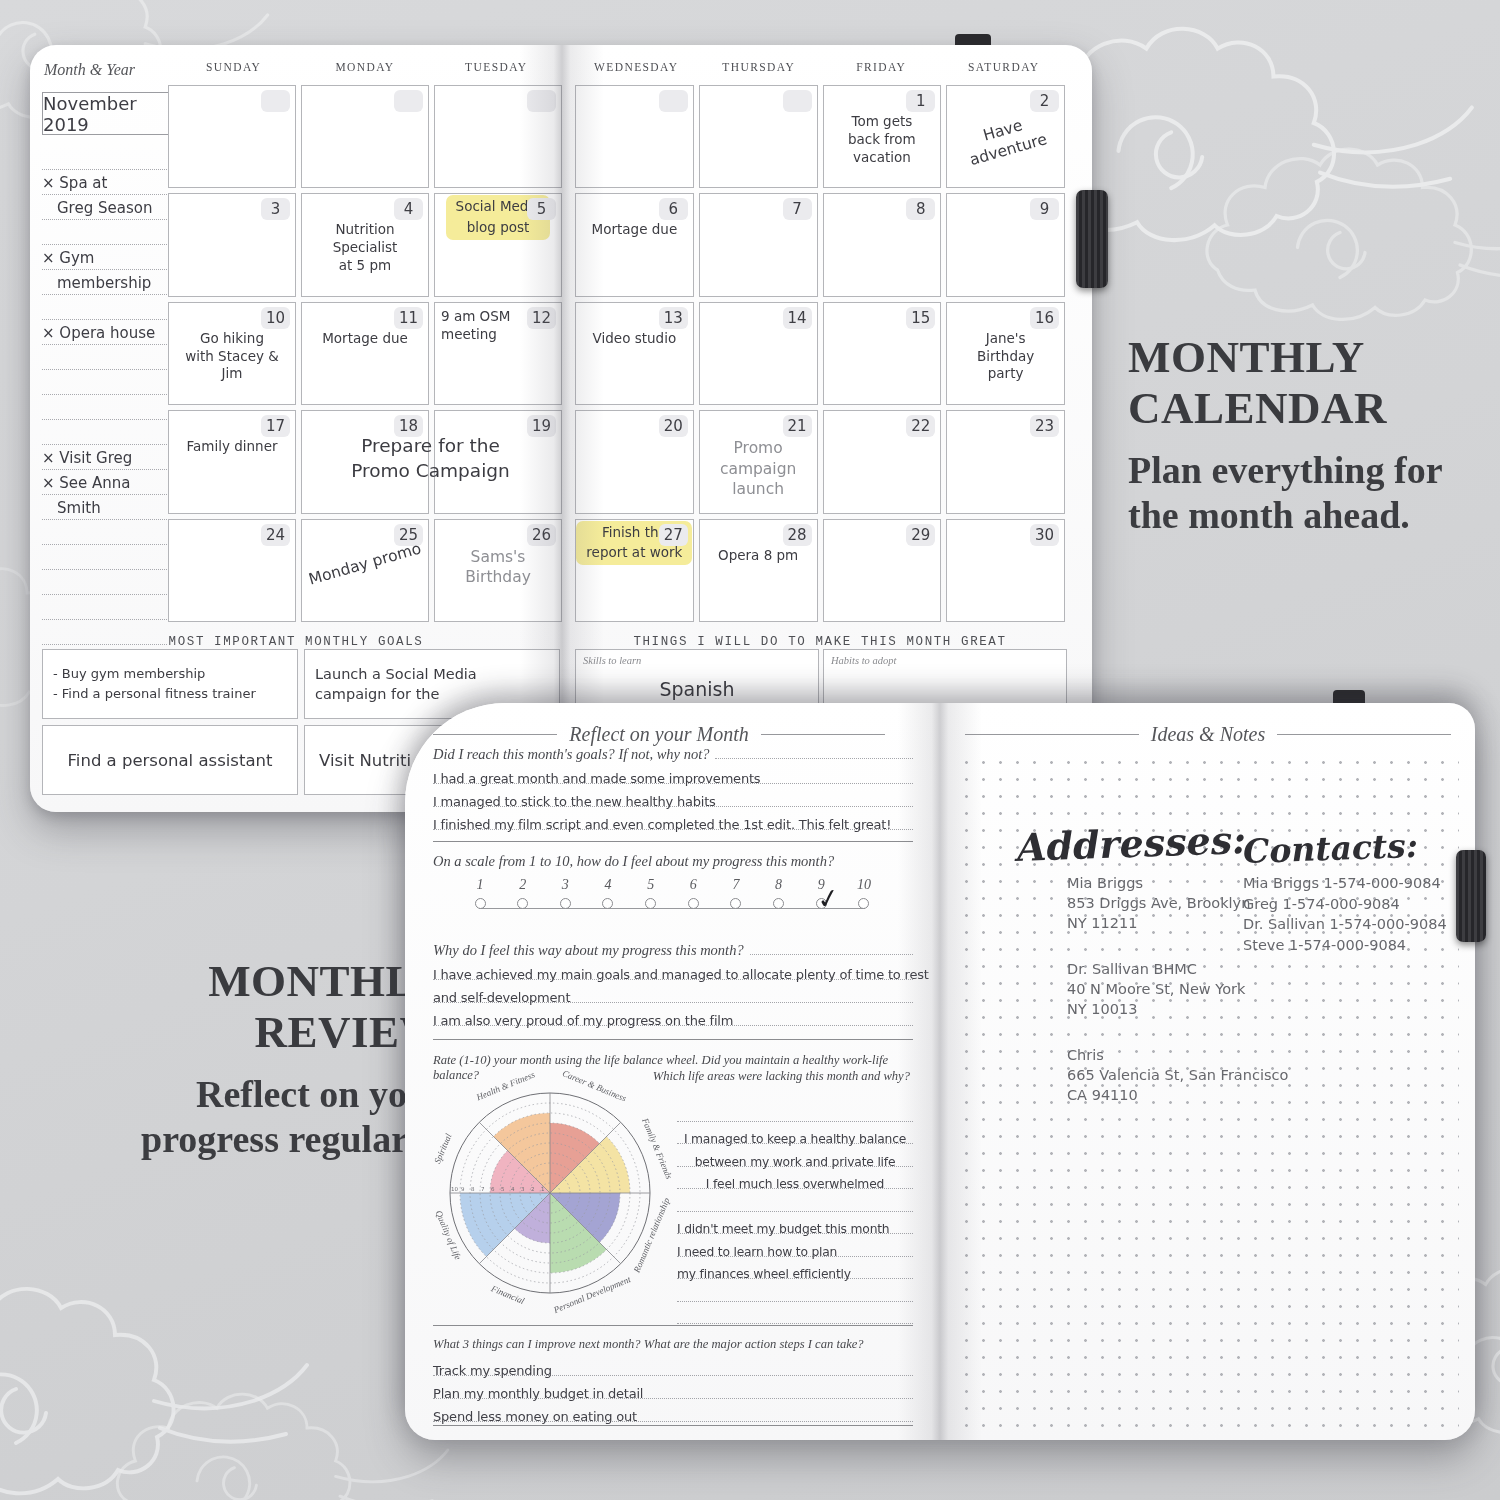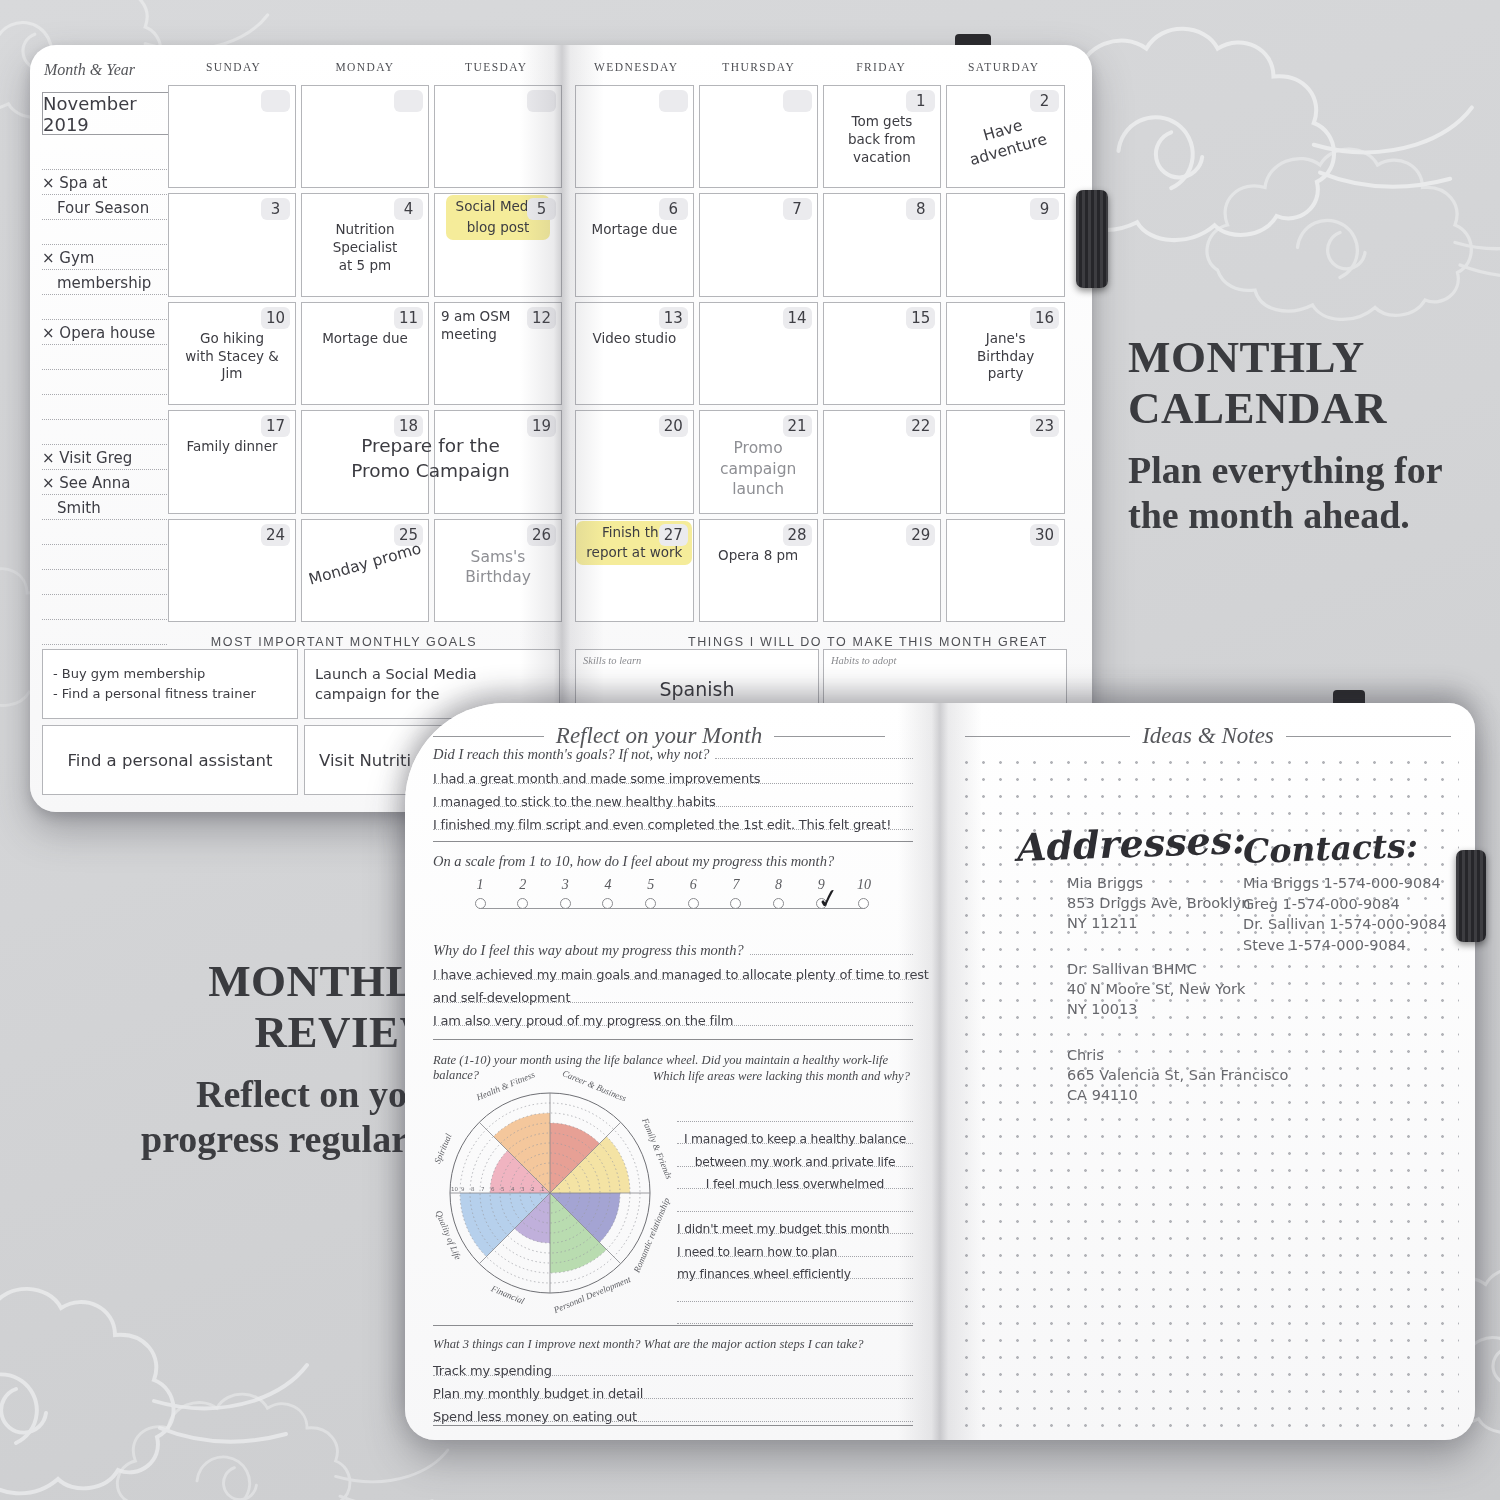--- a/index.html
+++ b/index.html
@@ -50,39 +50,39 @@
   .badge{position:absolute;top:4px;right:5px;min-width:23px;height:22px;background:#ebebee;border-radius:6px;
     font:15px "DejaVu Sans",sans-serif;color:#3e3e44;display:flex;align-items:center;justify-content:center;padding:0 3px;}
   .note{margin-top:27px;text-align:center;font:13.5px/1.32 "DejaVu Sans",sans-serif;color:#3c3c42;white-space:nowrap;}
   .nline{display:block;}
   .note.gray{color:#8e8f94;font-size:15.5px;}
   .note.rot{transform:rotate(-16deg);font-size:15.5px;margin-top:34px;}
   .note.tl{margin-top:5px;align-self:flex-start;text-align:left;padding-left:6px;}
   .hl{background:#f5ec9a;border-radius:7px;padding:1px 5px;margin:1px 0;}
   #span-note{position:absolute;left:131px;top:322px;width:263px;height:104px;display:flex;align-items:center;justify-content:center;
     font:18.5px/1.35 "DejaVu Sans",sans-serif;color:#3c3c42;text-align:center;z-index:2;}
-  .sec-caps{font-family:Liberation Sans, sans-serif;font-size:12.5px;letter-spacing:1.6px;color:#4e4f54;text-align:center;padding-left:48px;}
+  .sec-caps{font-family:Liberation Mono, monospace;font-size:12.5px;letter-spacing:1.6px;color:#4e4f54;text-align:center;}
   #goals-title{left:0;top:590px;width:532px;}
   #great-title{left:545px;top:590px;width:490px;}
   #goals-grid{left:12px;top:604px;width:518px;display:grid;grid-template-columns:1fr 1fr;grid-template-rows:70px 70px;grid-gap:6px;}
   .goalbox{border:1px solid #b4b5b9;background:#fff;padding:20px 10px;font-family:"DejaVu Sans",sans-serif;color:#3c3c42;
     display:flex;flex-direction:column;justify-content:center;white-space:pre-line;}
   .goalbox.list{font-size:13px;line-height:1.55;align-items:flex-start;}
   .goalbox.left{font-size:14.5px;line-height:1.4;align-items:flex-start;}
   .goalbox.center{font-size:16.5px;align-items:center;}
   .goalbox.leftpad{font-size:16.5px;align-items:flex-start;padding-left:14px;}
   .bigbox{position:absolute;border:1px solid #b4b5b9;background:#fff;height:150px;}
   #skills-box{left:545px;top:604px;width:242px;}
   #habits-box{left:793px;top:604px;width:242px;}
   .sublabel{font-family:"Liberation Serif",serif;font-style:italic;font-size:10.5px;color:#8a8b8f;padding:5px 0 0 7px;}
   .boxval{font-family:"DejaVu Sans",sans-serif;color:#3c3c42;text-align:center;}
   #skills-val{font-size:19px;margin-top:12px;}
   #habits-val{font-size:16px;margin-top:34px;white-space:nowrap;}
   
-  .sec-title{display:flex;align-items:center;gap:12px;font-family:"Liberation Serif",serif;font-style:italic;font-size:23px;color:#55565a;}
+  .sec-title{display:flex;align-items:center;gap:12px;font-family:"Liberation Serif",serif;font-style:italic;font-size:20px;color:#55565a;}
   .sec-title::before,.sec-title::after{content:"";flex:1;border-top:1px solid #97989c;}
   #rv-title{left:28px;top:20px;width:452px;}
   #in-title{left:560px;top:20px;width:486px;}
   .q{font-family:"Liberation Serif",serif;font-style:italic;font-size:14.5px;color:#47484d;}
   .q.small{font-size:12.6px;}
   .q-row{display:flex;align-items:baseline;}
   .q-fill{flex:1;border-bottom:1.4px dotted #a5a6ab;height:13px;margin-left:6px;}
   #q1{left:28px;top:42px;width:480px;} #a1{left:28px;top:58px;width:480px;}
   .rule{position:absolute;height:1px;background:#8b8c90;}
   #div1{left:28px;top:138px;width:480px;} #q2{left:28px;top:150px;width:480px;}
@@ -161,21 +161,21 @@
   </div>
 
   <div class="nub" id="nub-top"></div>
 
   <div class="notebook" id="nb-top">
     <div class="abs serif-i" id="month-label">Month &amp; Year</div>
     <div class="abs hand" id="month-box">November 2019</div>
     <div class="abs" id="sidebar">
         <div class="side-row"></div>
         <div class="side-row">× Spa at</div>
-        <div class="side-row indent">Four Season</div>
+        <div class="side-row indent">Greg Season</div>
         <div class="side-row"></div>
         <div class="side-row">× Gym</div>
         <div class="side-row indent">membership</div>
         <div class="side-row"></div>
         <div class="side-row">× Opera house</div>
         <div class="side-row"></div>
         <div class="side-row"></div>
         <div class="side-row"></div>
         <div class="side-row"></div>
         <div class="side-row">× Visit Greg</div>

